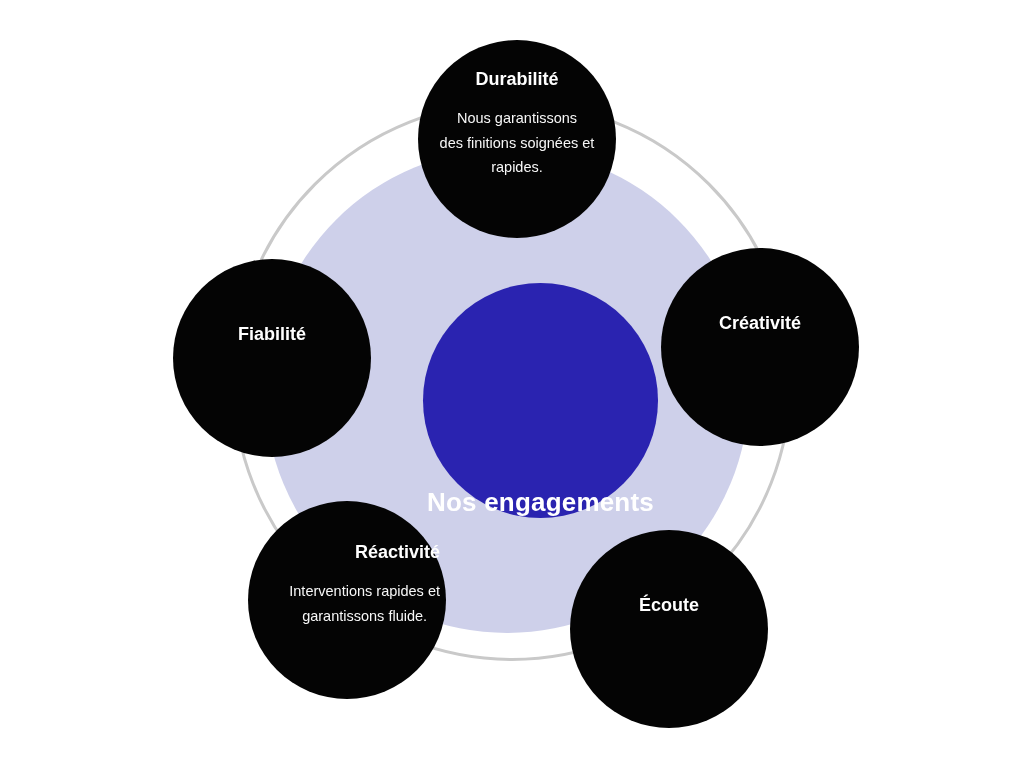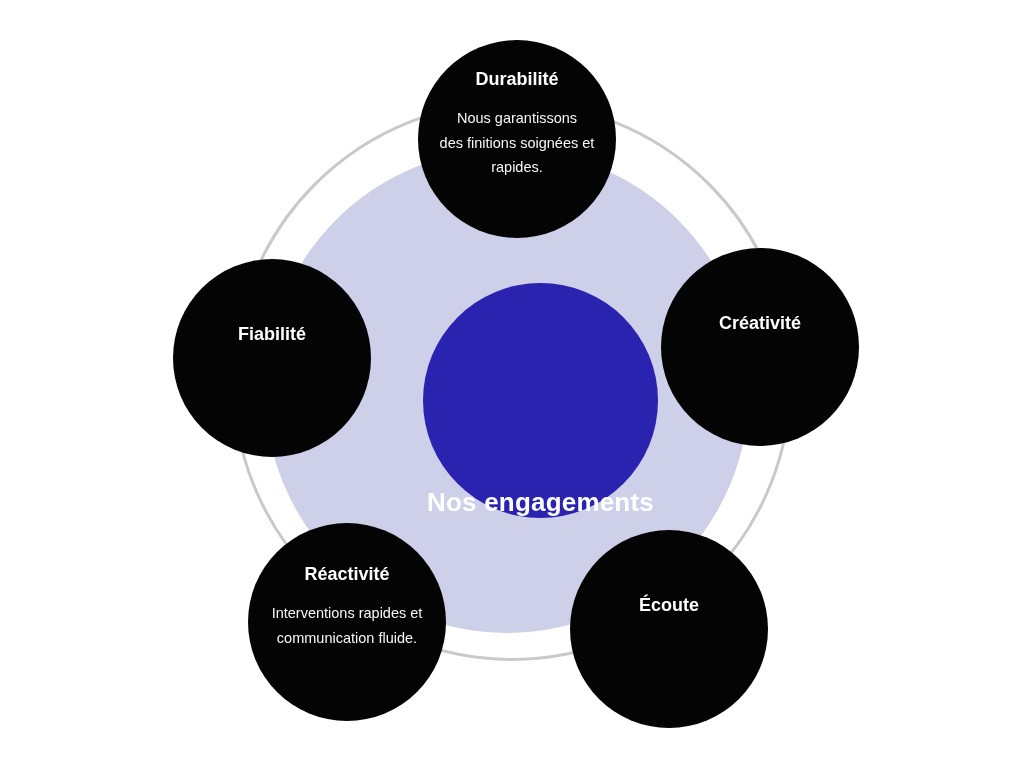--- a/index.html
+++ b/index.html
@@ -44,21 +44,21 @@
   }
   .node h2{
     font-size:18px;font-weight:bold;line-height:1.2;margin-bottom:16px;
   }
   .node p{
     font-size:14.5px;line-height:1.68;white-space:pre-line;color:#f7f7f7;
   }
   .node-durabilite{left:418px;top:40px;}
   .node-fiabilite{left:173px;top:259px;}
   .node-creativite{left:661px;top:248px;}
-  .node-reactivite{left:248px;top:523px;}
+  .node-reactivite{left:248px;top:501px;align-items:flex-end;}
   .node-ecoute{left:570px;top:530px;gap:20px;}
 </style>
 </head>
 <body>
 
 <div class="canvas">
 
   <div class="ring"></div>
   <div class="halo"></div>
 
@@ -77,20 +77,20 @@
     <h2>Fiabilité</h2>
   </div>
 
   <div class="node node-creativite">
     <h2>Créativité</h2>
   </div>
 
   <div class="node node-reactivite">
     <h2>Réactivité</h2>
     <p>Interventions rapides et
-communication fluide.</p>
+garantissons fluide.</p>
   </div>
 
   <div class="node node-ecoute">
     <h2>Écoute</h2>
   </div>
 
 </div>
 
 </body></html>

